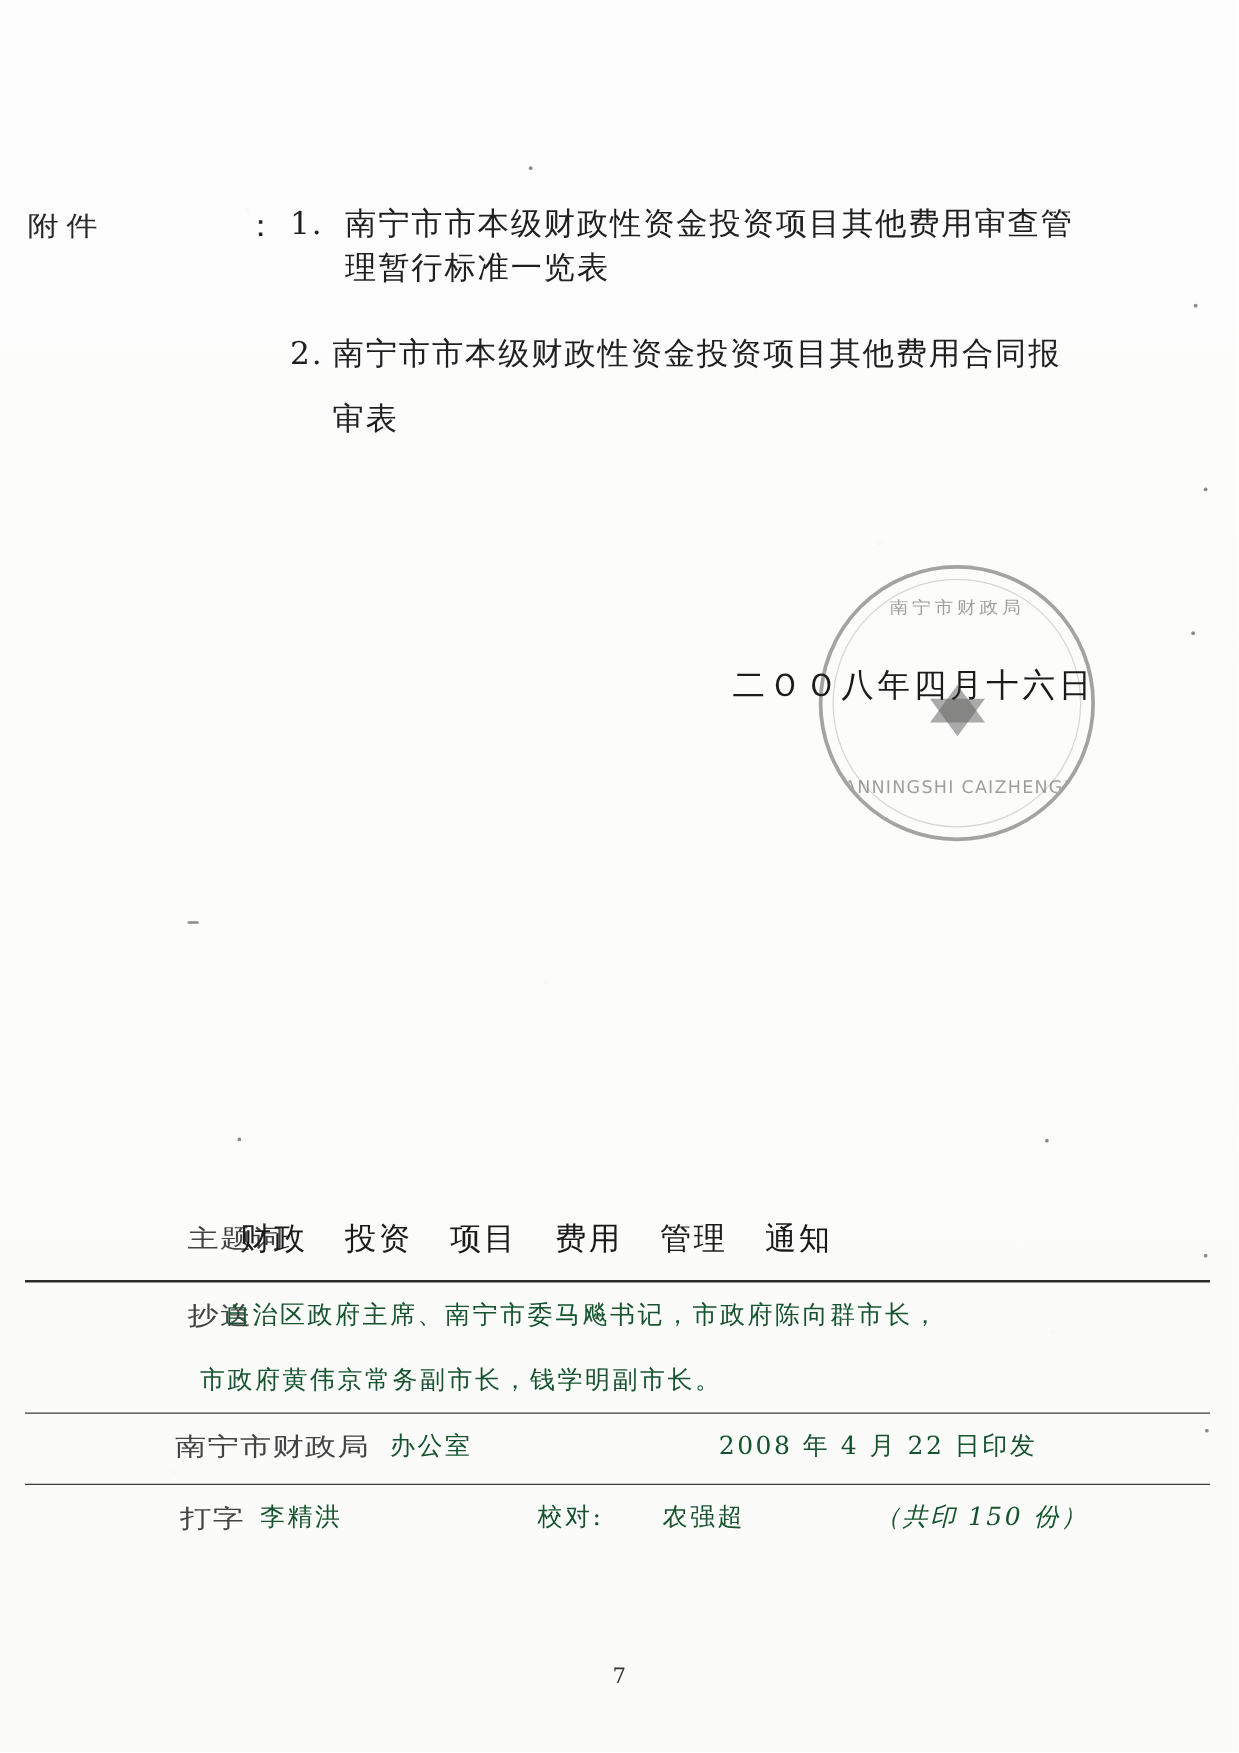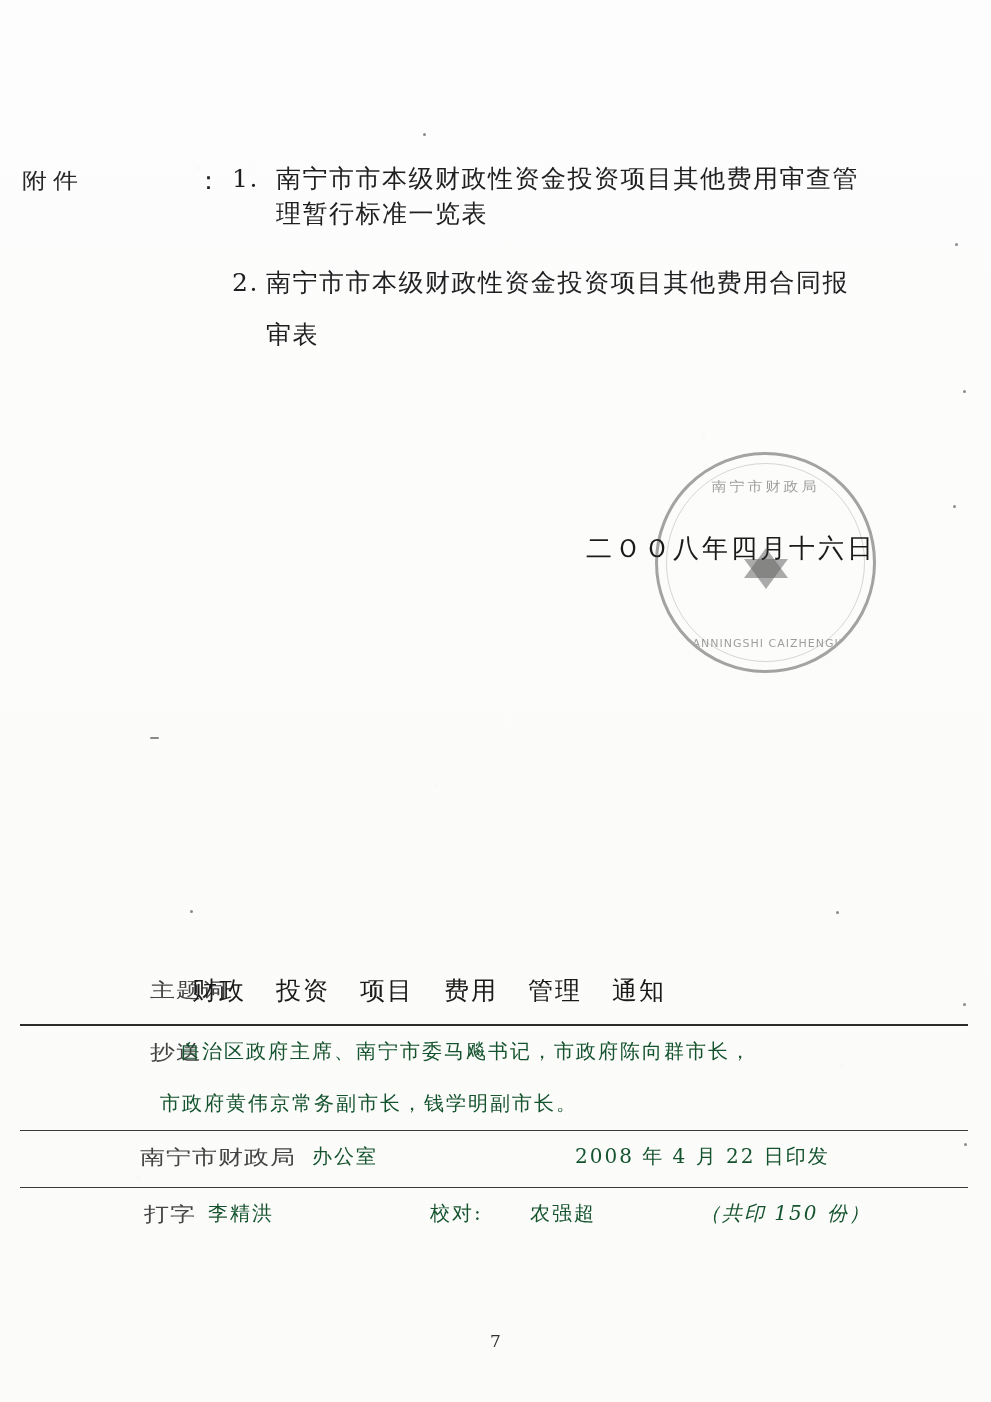--- a/index.html
+++ b/index.html
@@ -125,22 +125,22 @@
     left: 0;
     width: 100%;
     text-align: center;
     font-size: 15px;
     letter-spacing: 3px;
     color: rgba(40,40,40,0.62);
     white-space: nowrap;
   }
   .seal-text-top { top: 22px; transform: scaleY(0.9); }
   .seal-text-bottom {
-    bottom: 20px;
-    font-size: 11px;
+    bottom: 32px;
+    font-size: 14px;
     letter-spacing: 1px;
     font-family: "DejaVu Sans", "Liberation Sans", sans-serif;
   }
 
   
   .footer {
     position: absolute;
     left: 20px;
     top: 968px;
     width: 948px;

